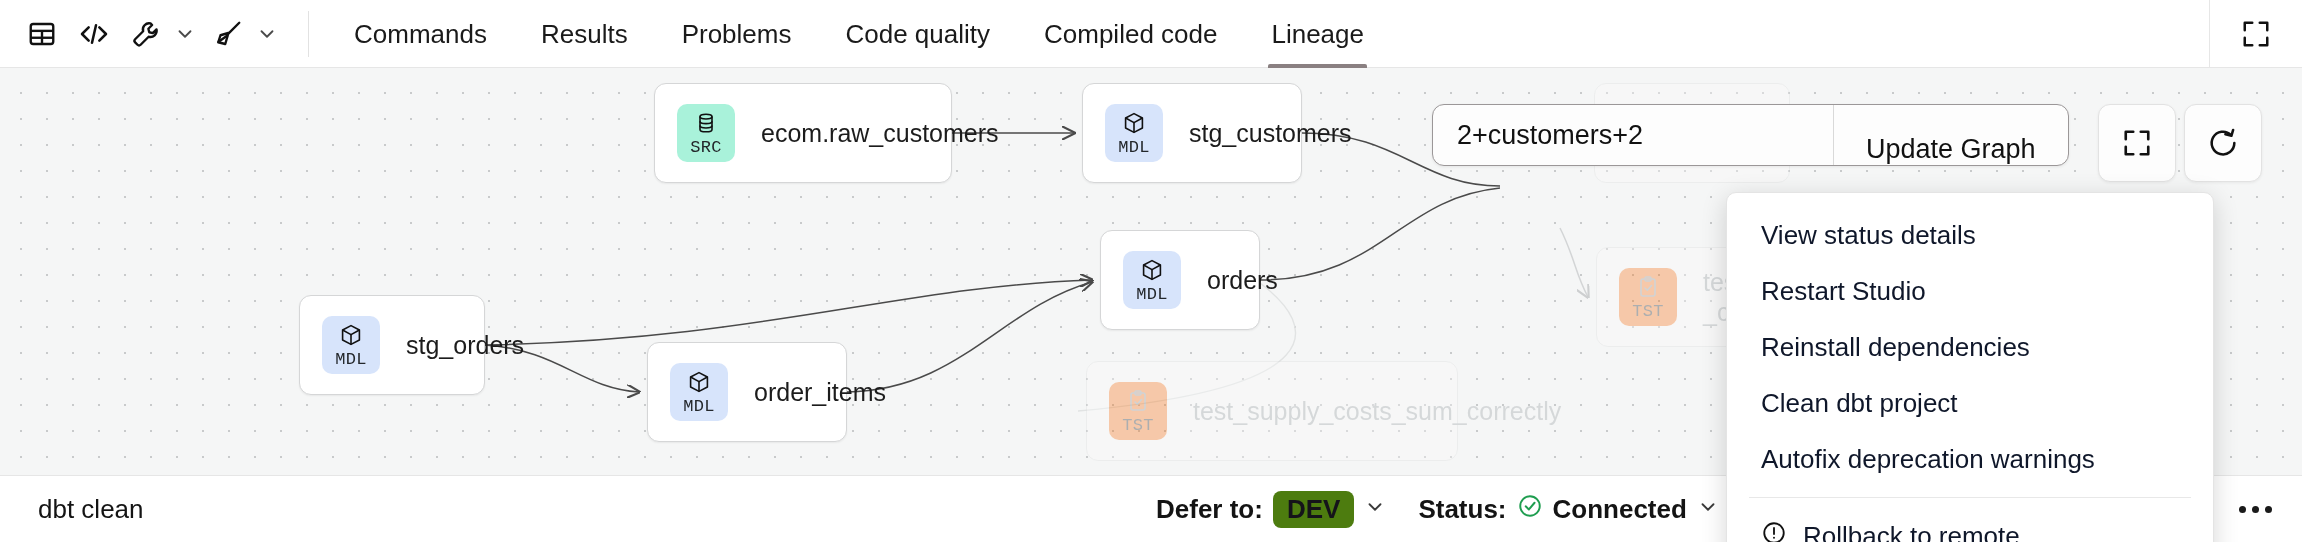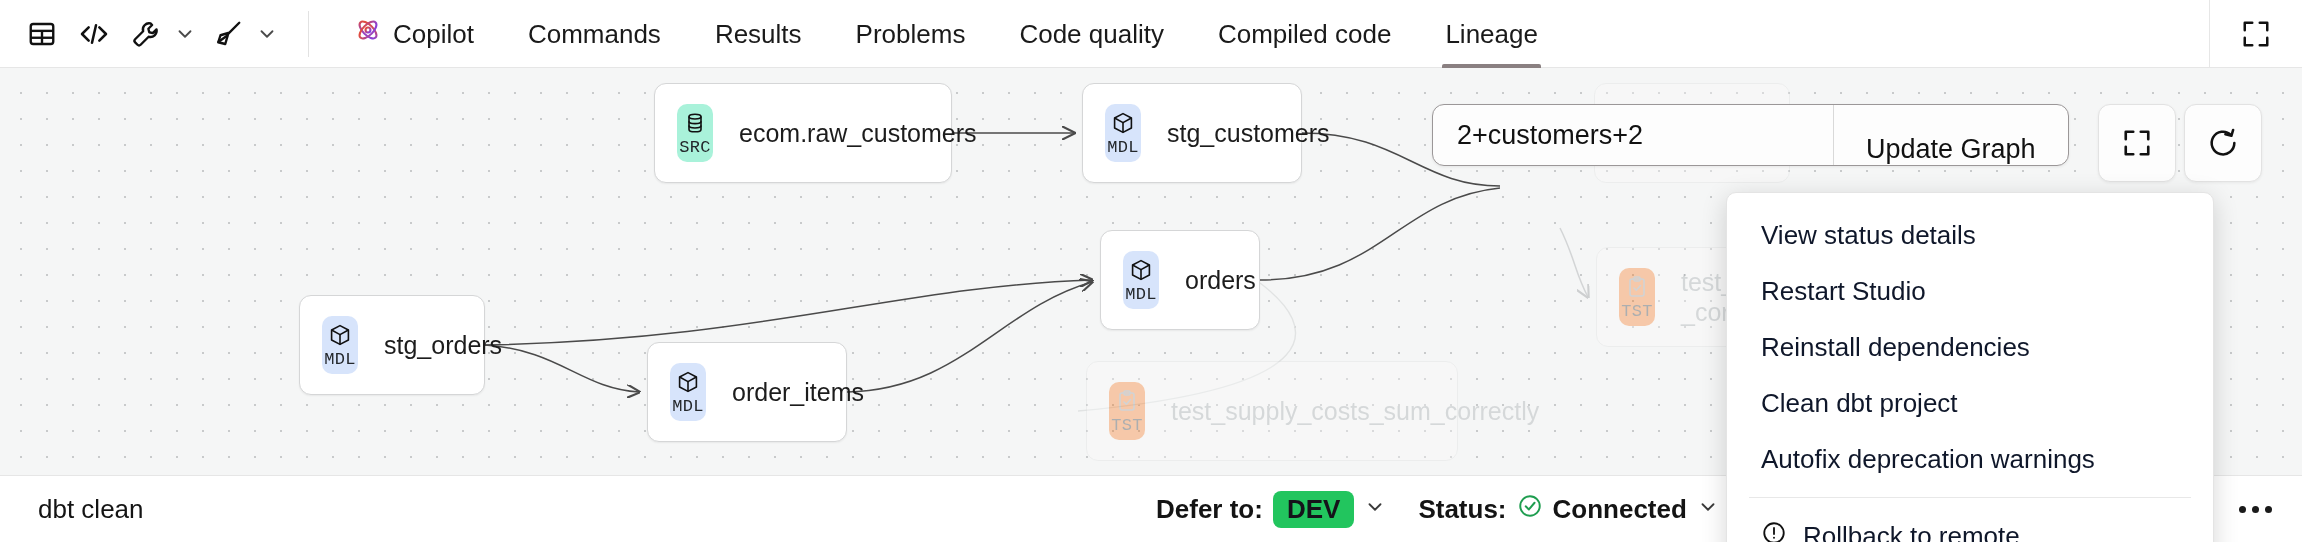--- a/index.html
+++ b/index.html
@@ -65,21 +65,21 @@
   .node {
     position: absolute;
     background: #ffffff;
     border: 1px solid #d5d6d7;
     border-radius: 12px;
     display: flex; align-items: center;
     box-shadow: 0 1px 2px rgba(0,0,0,.06);
     cursor: pointer;
   }
   .node .badge {
-    width: 36px; height: 58px; border-radius: 10px;
+    width: 58px; height: 58px; border-radius: 10px;
     display: flex; flex-direction: column; align-items: center; justify-content: center;
     gap: 0; flex: 0 0 auto; margin-left: 22px;
   }
   .badge .b-ico { display: block; }
   .badge .b-txt { font-size: 17px; letter-spacing: .3px; line-height: 1; color: #23272b; font-family: "Liberation Mono", monospace; }
   .node .nlabel {
     margin-left: 26px; margin-right: 22px;
     font-size: 25px; color: #1c1c1c; white-space: nowrap;
   }
   .badge-src { background: #a9f2da; }
@@ -160,21 +160,21 @@
     display: flex; align-items: center;
   }
   .sb-left { padding-left: 38px; font-size: 26px; color: #141414; cursor: pointer; }
   .sb-center {
     position: absolute; left: 1140px; top: 0; height: 67px;
     display: flex; align-items: center; gap: 0;
     font-size: 26px; color: #141414;
   }
   .sb-item { display: flex; align-items: center; gap: 10px; padding: 0 16px; height: 46px; border-radius: 8px; cursor: pointer; white-space: nowrap; font-weight: bold; }
   .pill {
-    background: #22c55e; color: #15131a;
+    background: #4d7c0f; color: #15131a;
     border-radius: 8px; padding: 4px 14px;
     font-size: 26px; line-height: 1.15;
   }
   .sb-right {
     position: absolute; right: 20px; top: 0; height: 67px;
     display: flex; align-items: center;
   }
   .dots-btn {
     width: 54px; height: 48px; display: flex; align-items: center; justify-content: center;
     gap: 6px; border-radius: 8px; cursor: pointer;
@@ -232,36 +232,20 @@
           <svg width="22" height="22" viewBox="0 0 24 24" fill="none" stroke="#4a4a4a" stroke-width="2" stroke-linecap="round" stroke-linejoin="round">
             <polyline points="6,9 12,15 18,9"></polyline>
           </svg>
         </div>
       </div>
 
       <div class="tb-divider"></div>
     </div>
 
     <div class="tabs">
-      <div class="tab">
-        <span>
-          <svg width="28" height="28" viewBox="0 0 24 24" fill="none" stroke-width="1.8" stroke-linecap="round">
-            <defs>
-              <linearGradient id="cpg" x1="0" y1="0" x2="1" y2="1">
-                <stop offset="0%" stop-color="#f04e23"></stop>
-                <stop offset="100%" stop-color="#7b3ff2"></stop>
-              </linearGradient>
-            </defs>
-            <ellipse cx="12" cy="12" rx="9.2" ry="4.4" stroke="url(#cpg)" transform="rotate(45 12 12)"></ellipse>
-            <ellipse cx="12" cy="12" rx="9.2" ry="4.4" stroke="url(#cpg)" transform="rotate(-45 12 12)"></ellipse>
-            <circle cx="12" cy="12" r="2.1" stroke="url(#cpg)"></circle>
-          </svg>
-        </span>
-        <span class="tab-label">Copilot</span>
-      </div>
       <div class="tab">
         <span class="tab-label">Commands</span>
       </div>
       <div class="tab">
         <span class="tab-label">Results</span>
       </div>
       <div class="tab">
         <span class="tab-label">Problems</span>
       </div>
       <div class="tab">

